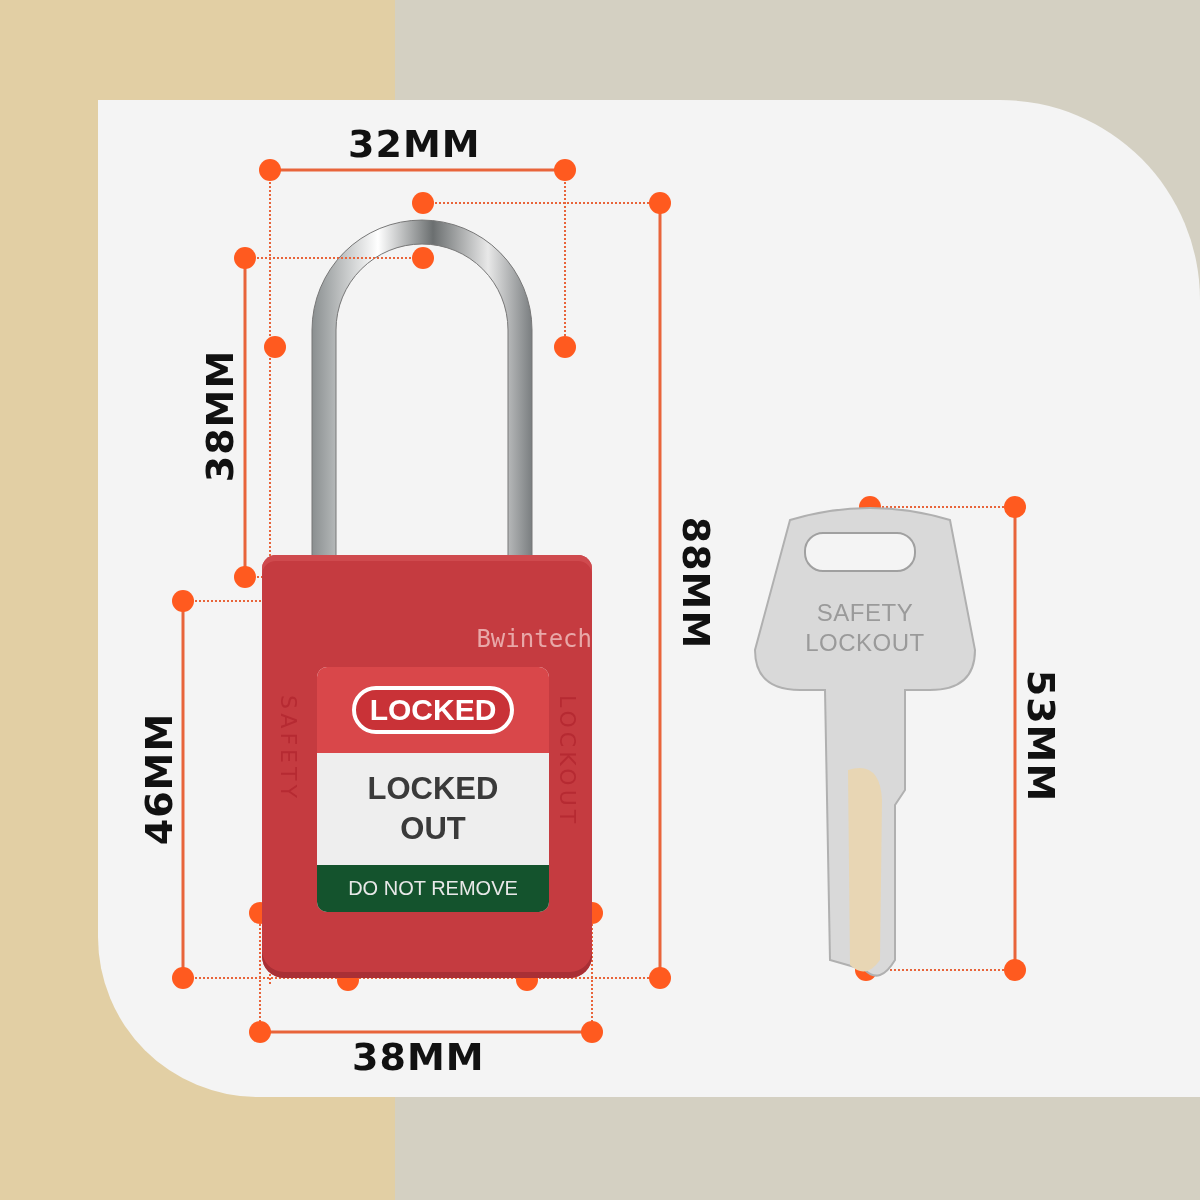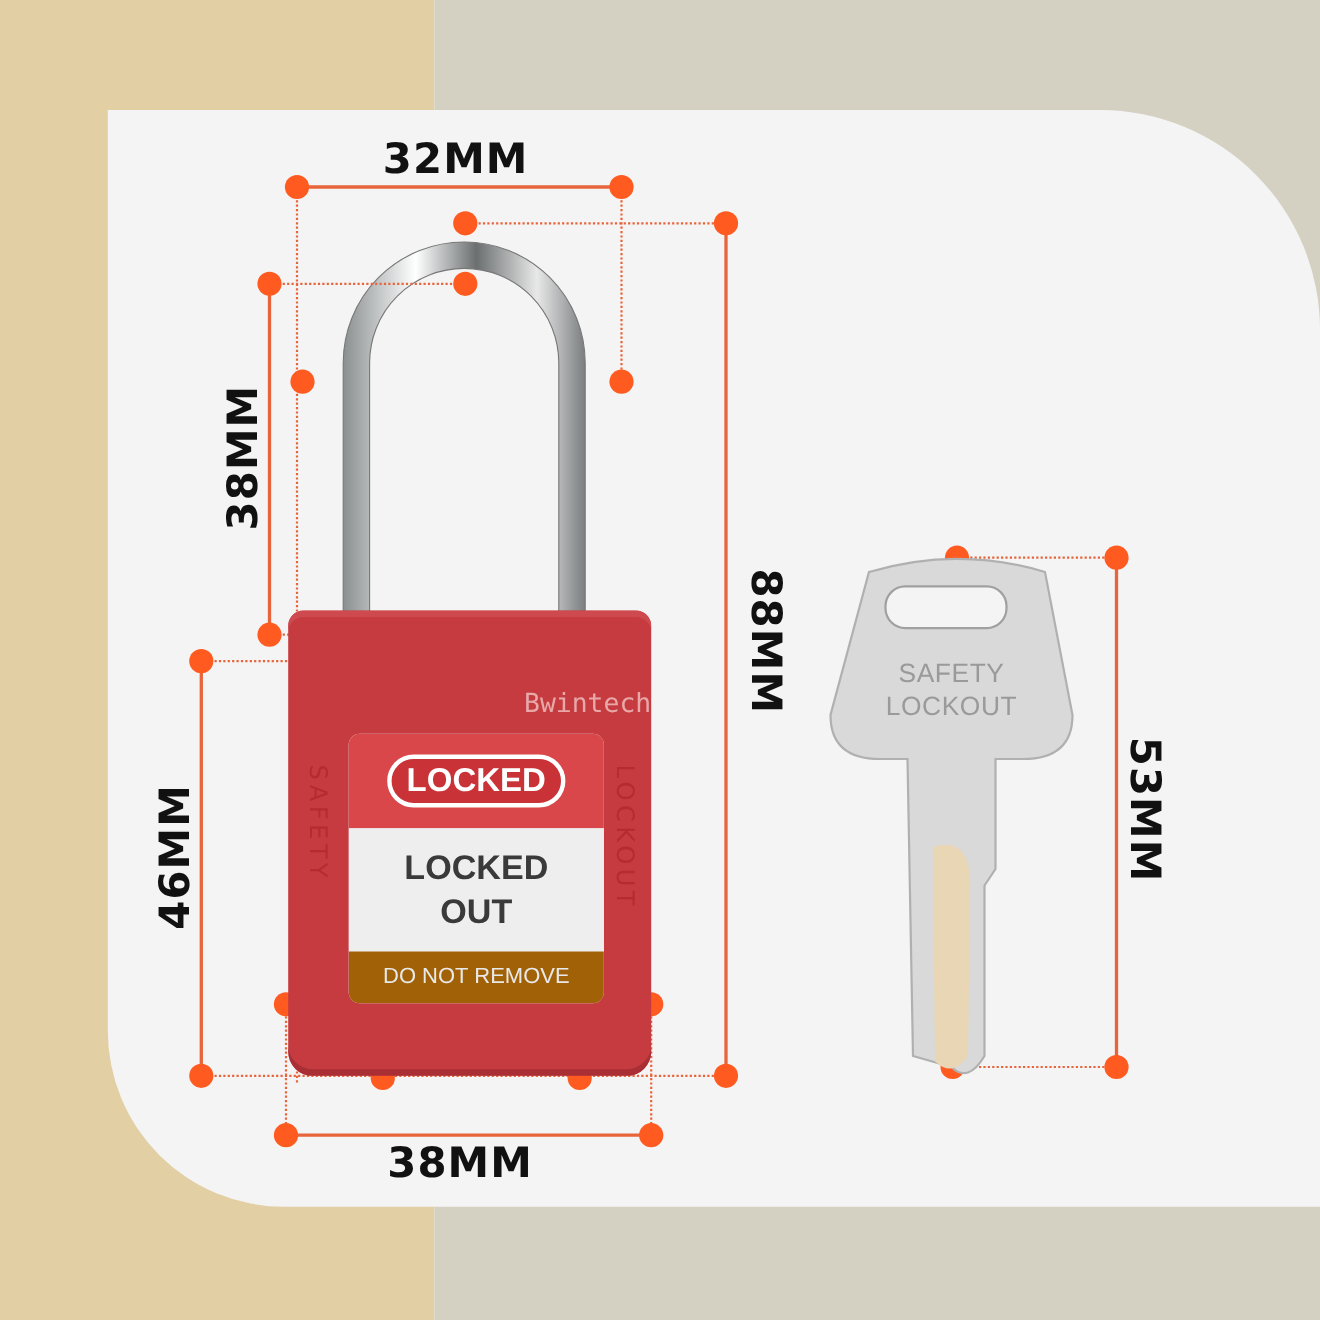--- a/index.html
+++ b/index.html
@@ -10,21 +10,21 @@
   .lbl{position:absolute;font-family:"DejaVu Sans",sans-serif;font-weight:bold;font-size:38px;color:#111;letter-spacing:1px;white-space:nowrap;}
   .vl{transform-origin:center center;}
   svg{position:absolute;left:0;top:0;}
   .body-red{position:absolute;left:262px;top:555px;width:330px;height:423px;background:#c53b40;border-radius:14px 14px 22px 22px;box-shadow:inset 0 -6px 0 #a92f35, inset 0 6px 0 #cf4a4e;}
   .brand{position:absolute;left:0;width:100%;top:70px;text-align:right;font-family:"DejaVu Sans Mono",monospace;font-size:24px;color:#e8a8a8;}
   .side{position:absolute;top:140px;font-family:"DejaVu Sans",sans-serif;font-size:22px;color:#b62a32;writing-mode:vertical-rl;letter-spacing:4px;}
   .tag{position:absolute;left:55px;top:112px;width:232px;height:245px;border-radius:10px;overflow:hidden;background:#f0f0f0;}
   .tag-top{height:86px;background:#d9474a;display:flex;align-items:center;justify-content:center;}
   .danger{border:4px solid #fff;border-radius:26px;padding:3px 14px;color:#fff;font-weight:bold;font-size:30px;font-family:"Liberation Sans",sans-serif;background:#c93237;}
   .tag-mid{height:112px;background:#eeeeee;display:flex;flex-direction:column;align-items:center;justify-content:center;color:#3a3a3a;font-weight:bold;font-size:31px;line-height:1.3;font-family:"Liberation Sans",sans-serif;}
-  .tag-bot{height:47px;background:#a16207;color:#e8e8e8;display:flex;align-items:center;justify-content:center;font-size:20px;font-family:"Liberation Sans",sans-serif;}
+  .tag-bot{height:47px;background:#14532d;color:#e8e8e8;display:flex;align-items:center;justify-content:center;font-size:20px;font-family:"Liberation Sans",sans-serif;}
   .key-text{position:absolute;font-family:"Liberation Sans",sans-serif;font-size:24px;color:#9a9a9a;text-align:center;line-height:1.25;letter-spacing:0.5px;}
 </style>
 </head>
 <body>
 
 <div class="bg-left"></div>
 <div class="bg-right"></div>
 <div class="card"></div>
 
 <svg width="1200" height="1200">

